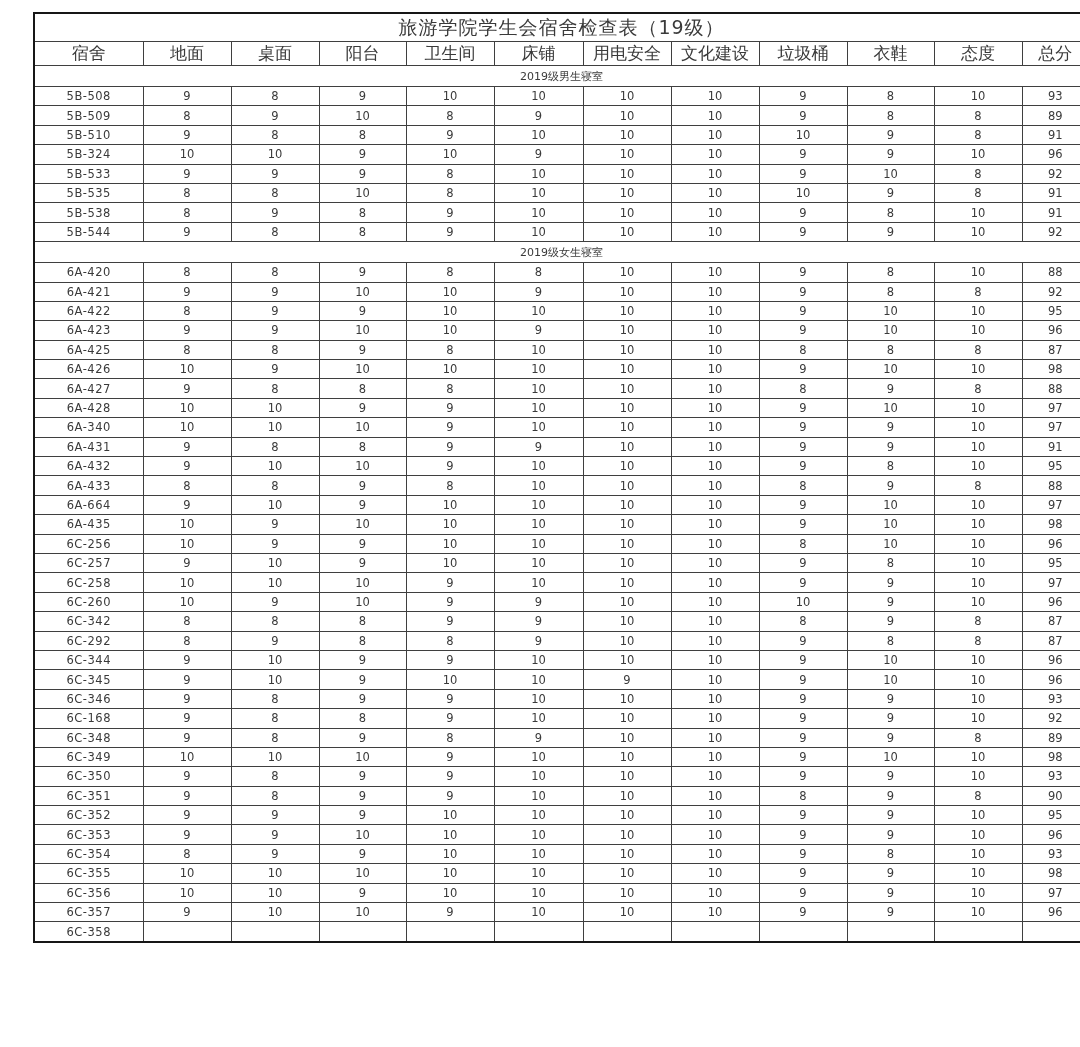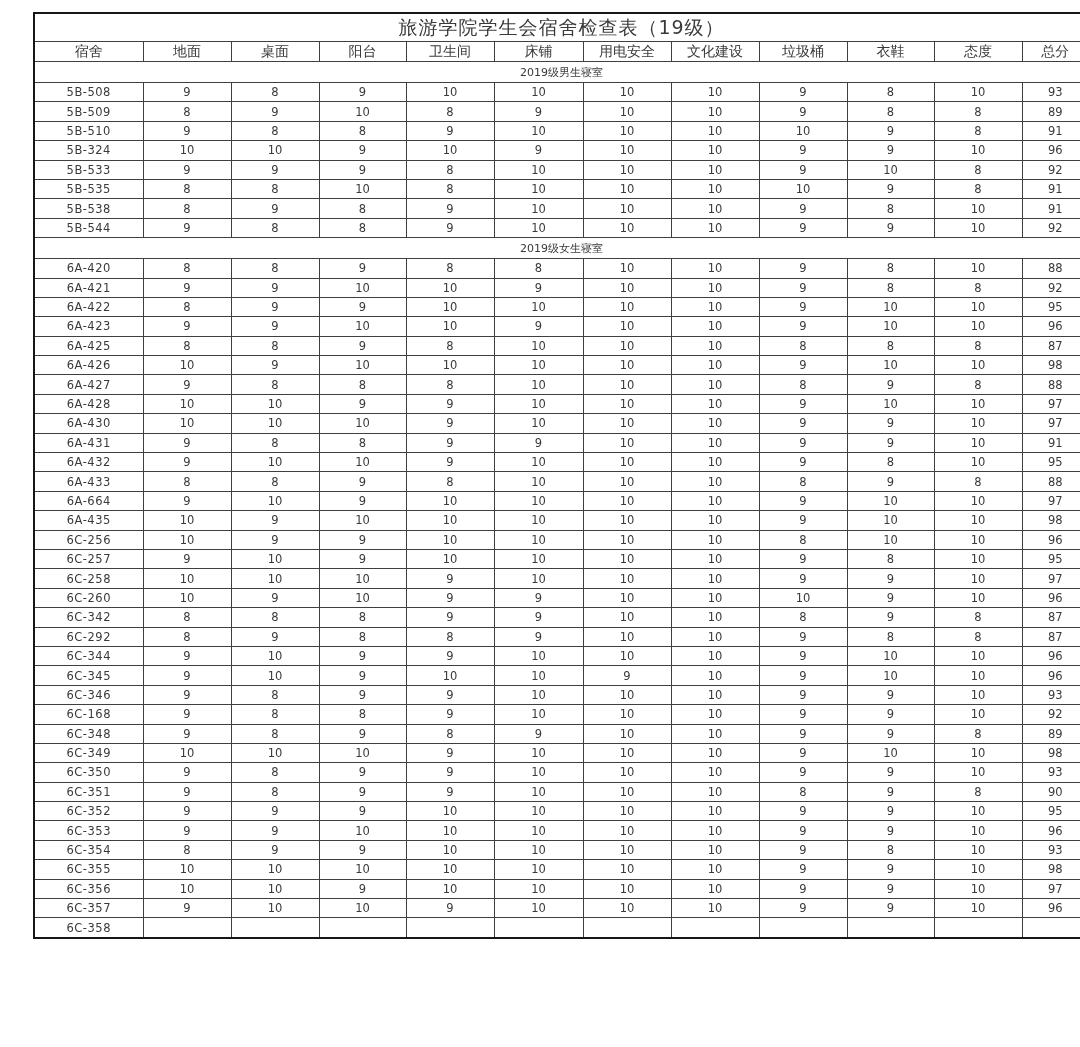--- a/index.html
+++ b/index.html
@@ -36,21 +36,21 @@
   }
   .title-cell {
     height: 27px;
     font-size: 19px;
     font-weight: 600;
     letter-spacing: 1px;
     color: #2e2e2e;
   }
   .header-row th {
     height: 19px;
-    font-size: 14px;
+    font-size: 17px;
   }
   .section-cell {
     height: 20px;
     font-size: 11px;
   }
   .data-row td {
     height: 18.4px;
     font-size: 11.5px;
   }
   .data-row td:first-child {
@@ -320,21 +320,21 @@
           <td>9</td>
           <td>10</td>
           <td>10</td>
           <td>10</td>
           <td>9</td>
           <td>10</td>
           <td>10</td>
           <td>97</td>
         </tr>
         <tr class="data-row">
-          <td>6A-430</td>
+          <td>6A-340</td>
           <td>10</td>
           <td>10</td>
           <td>10</td>
           <td>9</td>
           <td>10</td>
           <td>10</td>
           <td>10</td>
           <td>9</td>
           <td>9</td>
           <td>10</td>

